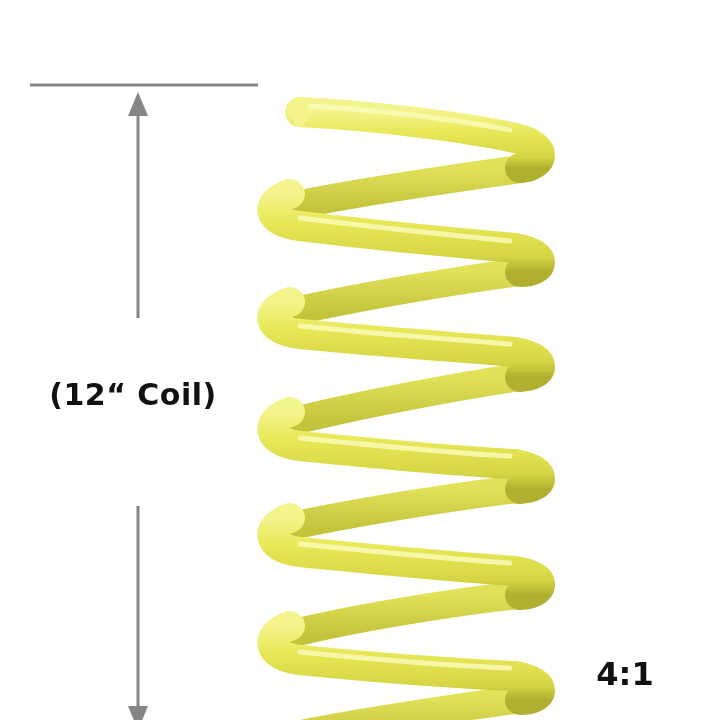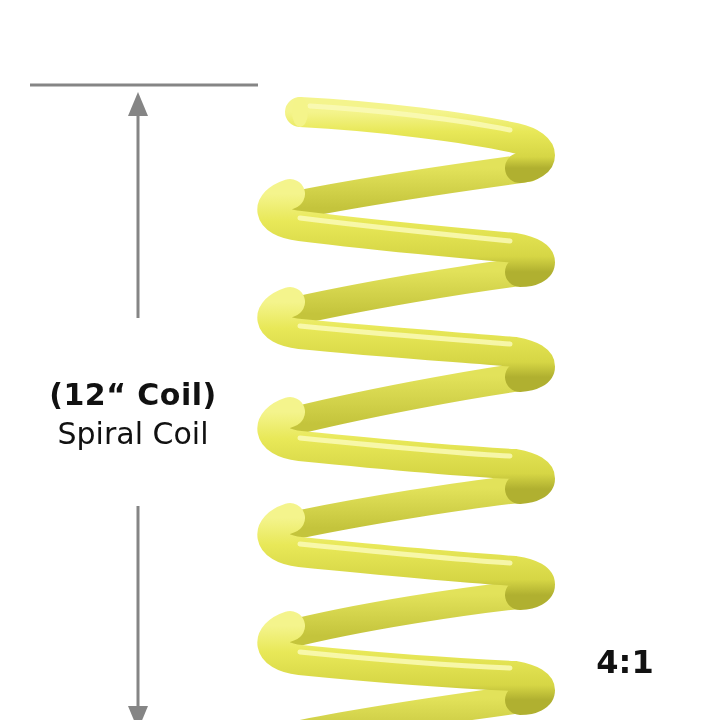--- a/index.html
+++ b/index.html
@@ -4,21 +4,21 @@
   <style>
     html, body { margin: 0; padding: 0; background: #ffffff; }
     body { width: 720px; height: 720px; position: relative; overflow: hidden;
            font-family: "DejaVu Sans", "Liberation Sans", sans-serif; color: #111; }
     .canvas { position: absolute; left: 0; top: 16px; width: 684px; height: 720px; }
     .label { position: absolute; text-align: center; white-space: nowrap; }
     .label-main { left: 8px; width: 250px; top: 360px; }
     .label-main .bold { font-weight: bold; font-size: 30px; line-height: 38px; letter-spacing: 0.5px; }
     .label-main .reg { font-size: 30px; line-height: 40px; }
     .label-pitch { left: 550px; width: 150px; top: 626px; }
-    .label-pitch .bold { font-weight: bold; font-size: 32px; line-height: 40px; }
+    .label-pitch .bold { font-weight: bold; font-size: 32px; line-height: 40px; margin-top: 12px; }
     .label-pitch .reg { font-size: 28px; line-height: 40px; }
   </style>
 </head>
 <body>
 
 <div class="canvas">
   <svg width="720" height="720" viewBox="0 0 720 720">
     <defs>
       <linearGradient id="tubeV" x1="0" y1="0" x2="0" y2="1">
         <stop offset="0" stop-color="#f4f48c"></stop>
@@ -66,19 +66,18 @@
         <path d="M300,422 C380,430 460,438 510,440"></path>
         <path d="M300,528 C380,536 460,544 510,547"></path>
         <path d="M300,636 C380,644 460,650 510,652"></path>
       </g>
       <ellipse cx="300" cy="96" rx="8" ry="15" fill="#f4f48a"></ellipse>
     </g>
   </svg>
 
   <div class="label label-main">
     <div class="bold">(12“ Coil)</div>
-    <div class="reg">Spiral Coil</div>
   </div>
 
   <div class="label label-pitch">
     <div class="bold">4:1</div>
   </div>
 </div>
 
 </body></html>

